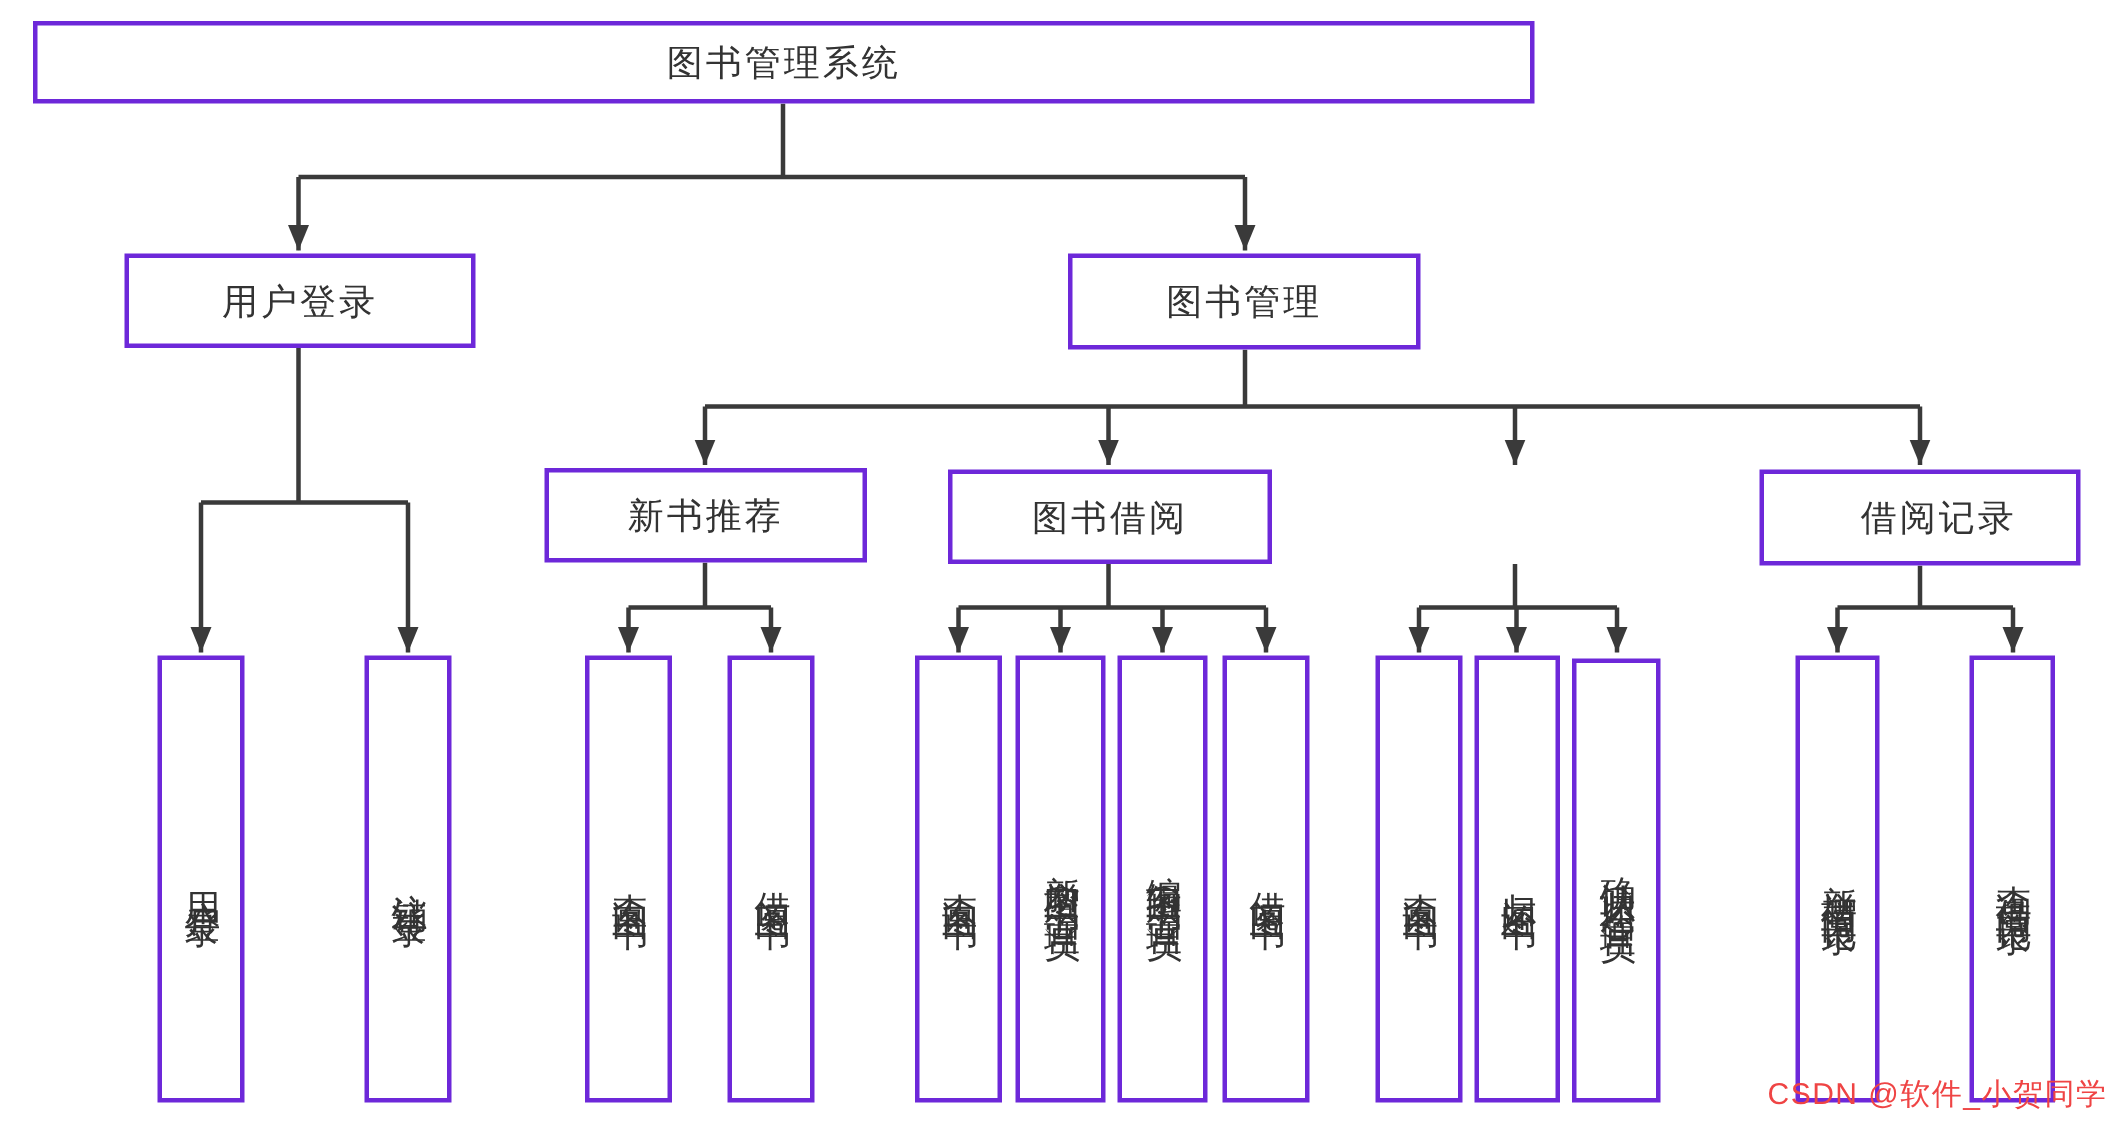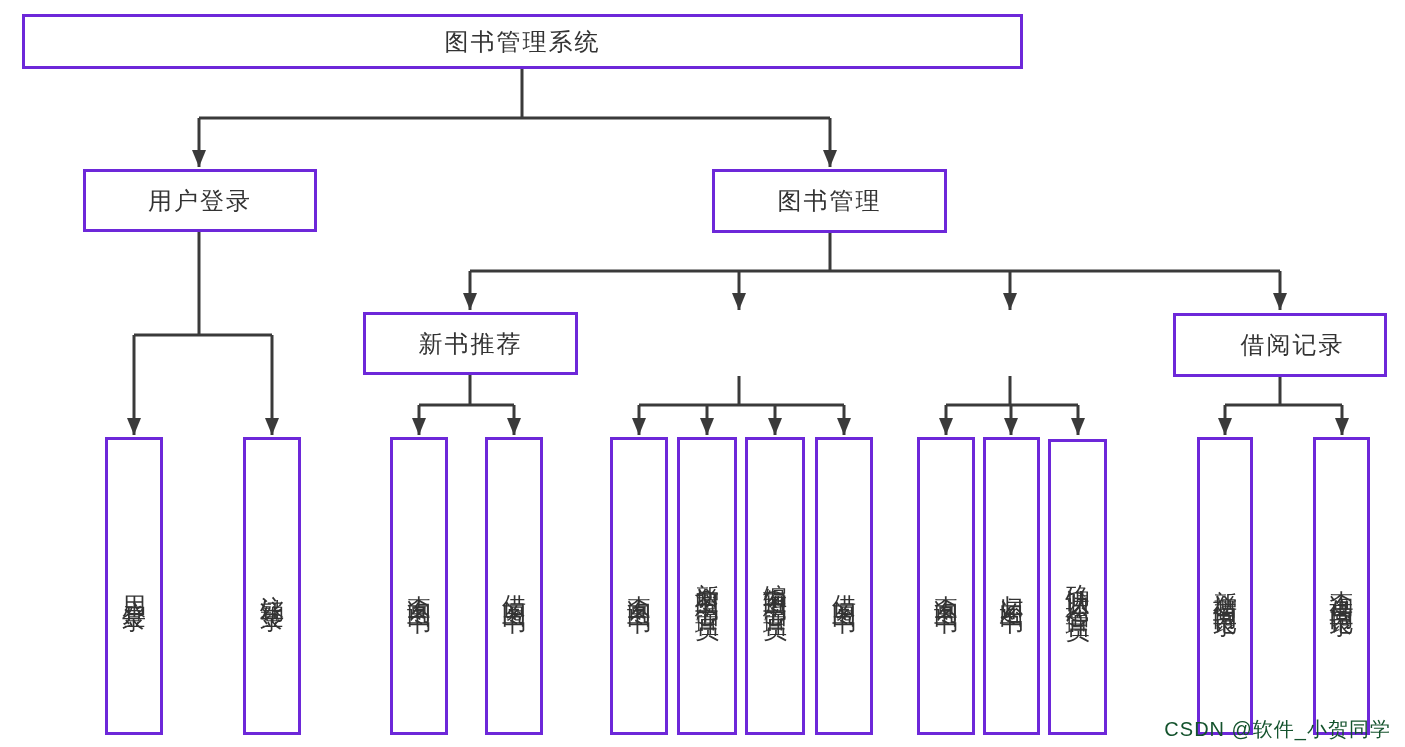--- a/index.html
+++ b/index.html
@@ -39,24 +39,24 @@
     white-space: nowrap;
   }
   .node.v span {
     writing-mode: vertical-rl;
     font-size: 24px;
     letter-spacing: 5px;
     line-height: 1;
   }
   .watermark {
     position: absolute;
-    right: 14px;
+    right: 0;
     bottom: 4px;
     font-size: 20px;
-    color: #14532d;
+    color: #ef4444;
     letter-spacing: 1px;
     white-space: nowrap;
   }
 </style>
 </head>
 <body>
 
 <div class="canvas">
 
   <svg class="connectors" viewBox="0 0 1405 747" xmlns="http://www.w3.org/2000/svg">
@@ -109,20 +109,23 @@
   <div class="node h" style="left:83px; top:169px; width:234px; height:63px;">
     <span>用户登录</span>
   </div>
   <div class="node h" style="left:712px; top:169px; width:235px; height:64px;">
     <span>图书管理</span>
   </div>
 
   <div class="node h" style="left:363px; top:312px; width:215px; height:63px;text-align:right;">
     <span>新书推荐</span>
   </div>
+  <div class="node h" style="left:632px; top:313px; width:216px; height:63px;">
+    <span>图书借阅</span>
+  </div>
   <div class="node h" style="left:1173px; top:313px; width:214px; height:64px;padding-left:25px;">
     <span>借阅记录</span>
   </div>
 
   <div class="node v" style="left:105px; top:437px; width:58px; height:298px;">
     <span>用户登录</span>
   </div>
   <div class="node v" style="left:243px; top:437px; width:58px; height:298px;">
     <span>注销登录</span>
   </div>

